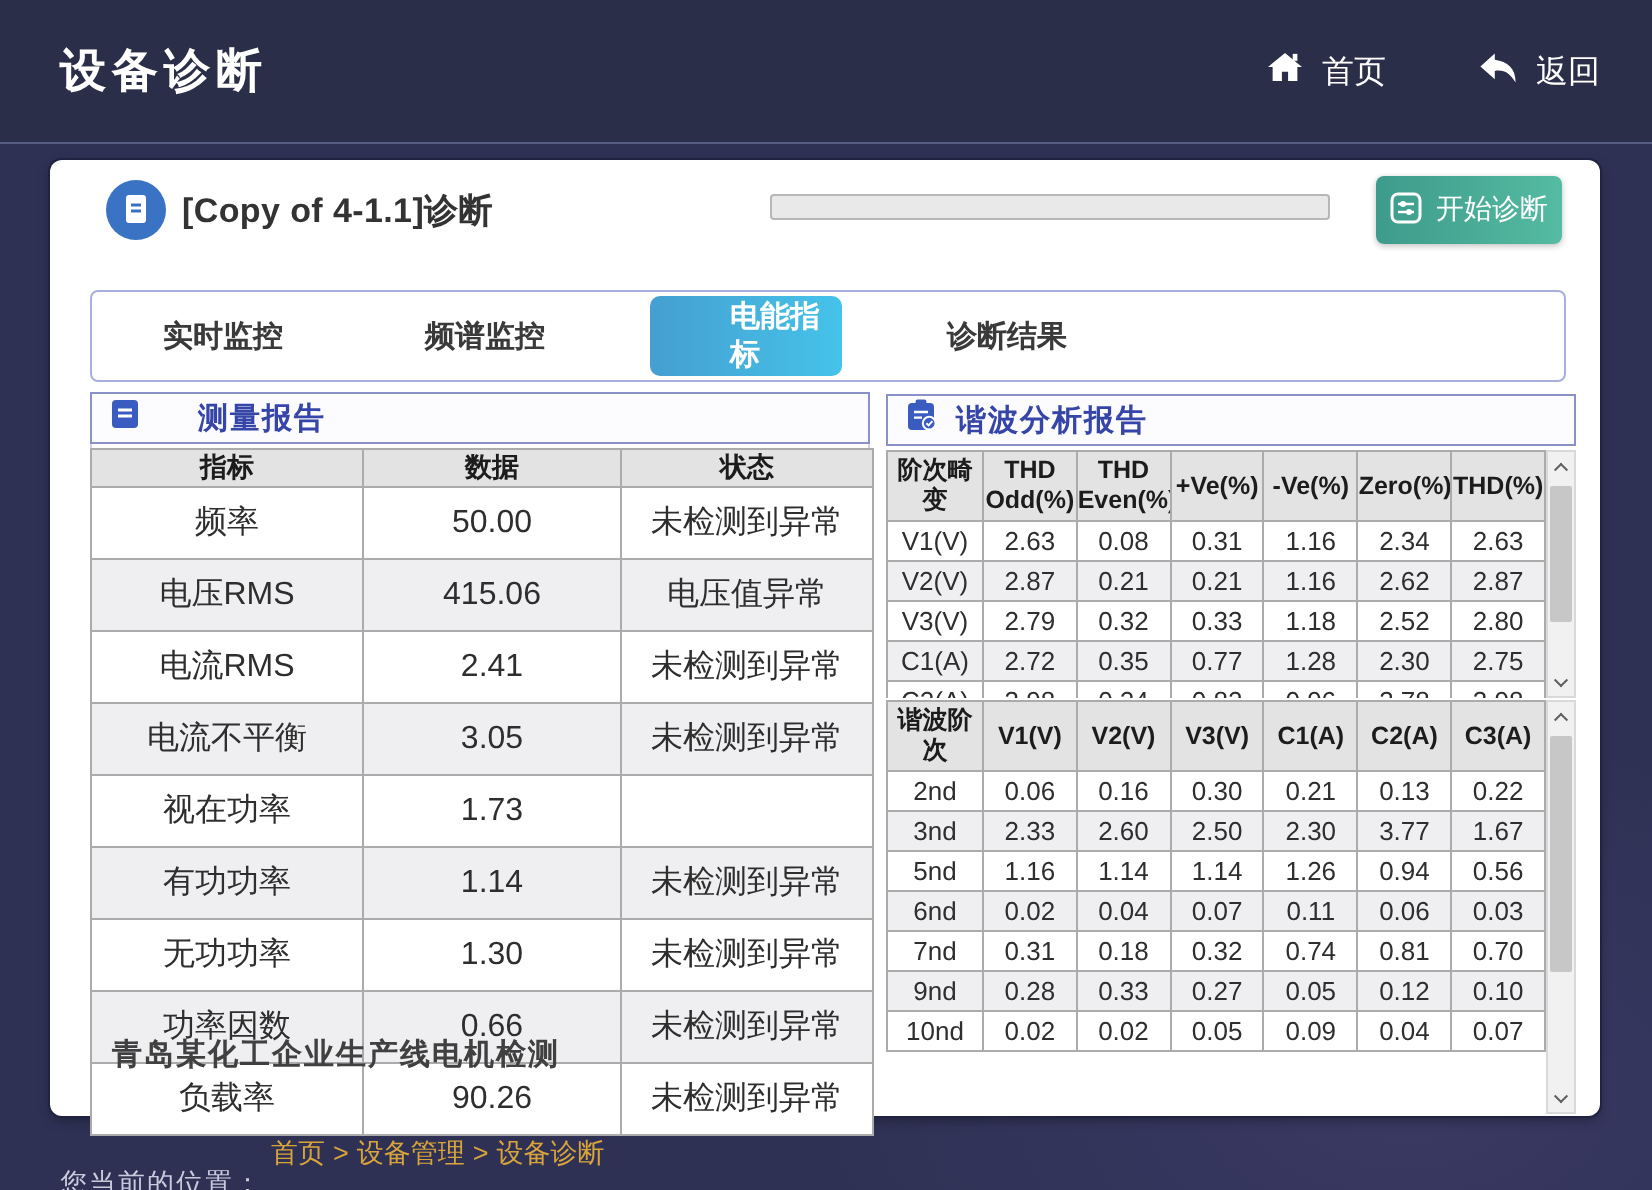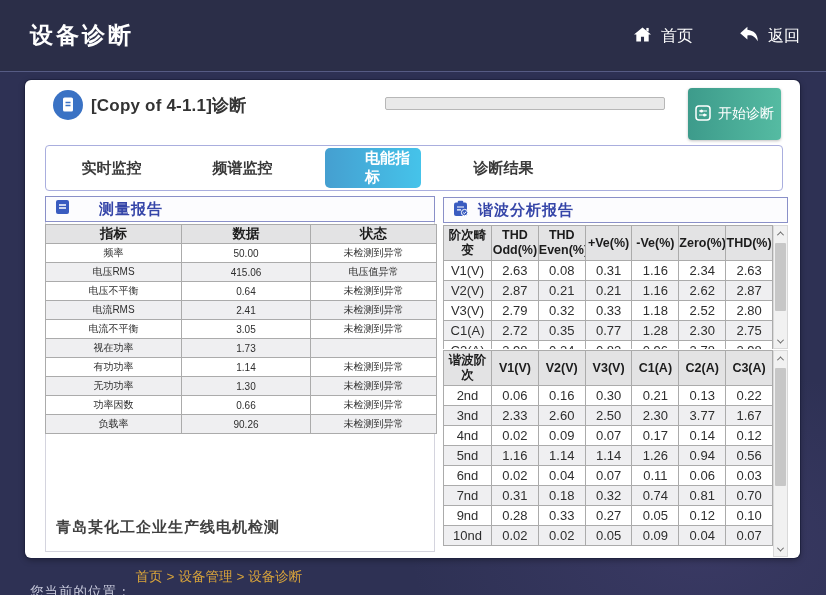--- a/index.html
+++ b/index.html
@@ -24,21 +24,21 @@
   
   .card { position:absolute; left:25px; top:80px; width:775px; height:478px;
           background:#ffffff; border-radius:6px; z-index:2;
           box-shadow:0 0 0 1px #1f2240, 0 2px 6px rgba(0,0,0,.35); }
 
   .doc-badge { position:absolute; left:28px; top:10px; }
   .card-title { position:absolute; left:66px; top:14px; font-size:17px; font-weight:700;
                 color:#333; letter-spacing:.2px; }
   .progress-track { position:absolute; left:360px; top:17px; width:280px; height:13px;
                     background:#e9e9e9; border:1px solid #b7b7b7; border-radius:2px; }
-  .start-btn { position:absolute; left:663px; top:8px; width:93px; height:52px;
+  .start-btn { position:absolute; left:663px; top:8px; width:93px; height:34px;
                border:none; border-radius:4px; cursor:pointer; color:#fff;
                background:linear-gradient(90deg,#3d9b8b,#55bba2);
                display:flex; align-items:center; justify-content:center; gap:7px;
                font-size:14px; font-family:inherit;
                box-shadow:0 1px 3px rgba(0,0,0,.25); }
 
   
   .tabbar { position:absolute; left:20px; top:65px; width:738px; height:46px;
             border:1px solid #a9aede; border-radius:4px; background:#fff;
             display:flex; align-items:center; }
@@ -59,21 +59,21 @@
 
   table { border-collapse:collapse; table-layout:fixed; }
   th, td { border:1px solid #ababab; text-align:center; overflow:hidden; }
   th { background:#e3e3e4; color:#1c1c1c; font-weight:700; }
   tbody tr:nth-child(even) td { background:#efeff1; }
   td { color:#2e2e2e; background:#fff; }
 
   .meas-wrap { position:absolute; left:-1px; top:27px; }
   .meas-table { width:391px; }
   .meas-table th { height:19px; font-size:13.5px; }
-  .meas-table td { height:19px; font-size:10px; }
+  .meas-table td { height:36px; font-size:16px; }
   .meas-table th:nth-child(1){ width:136px; } .meas-table th:nth-child(2){ width:129px; }
   .meas-table th:nth-child(3){ width:126px; }
 
   .note { position:absolute; left:10px; bottom:14px; font-size:15px; font-weight:700;
           color:#404040; letter-spacing:1px; }
 
   .tbl-wrap { position:absolute; left:0; overflow:hidden; }
   .wrap-1 { top:28px;  height:124px; width:345px; }
   .wrap-2 { top:153px; height:207px; width:345px; }
   .h-table { width:330px; }
@@ -188,25 +188,20 @@
                 <td>频率</td>
                 <td>50.00</td>
                 <td>未检测到异常</td>
               </tr>
               <tr>
                 <td>电压RMS</td>
                 <td>415.06</td>
                 <td>电压值异常</td>
               </tr>
               <tr>
-                <td>电压不平衡</td>
-                <td>0.64</td>
-                <td>未检测到异常</td>
-              </tr>
-              <tr>
                 <td>电流RMS</td>
                 <td>2.41</td>
                 <td>未检测到异常</td>
               </tr>
               <tr>
                 <td>电流不平衡</td>
                 <td>3.05</td>
                 <td>未检测到异常</td>
               </tr>
               <tr>
@@ -353,29 +348,20 @@
                   <td>0.22</td>
                 </tr>
                 <tr>
                   <td>3nd</td>
                   <td>2.33</td>
                   <td>2.60</td>
                   <td>2.50</td>
                   <td>2.30</td>
                   <td>3.77</td>
                   <td>1.67</td>
-                </tr>
-                <tr>
-                  <td>4nd</td>
-                  <td>0.02</td>
-                  <td>0.09</td>
-                  <td>0.07</td>
-                  <td>0.17</td>
-                  <td>0.14</td>
-                  <td>0.12</td>
                 </tr>
                 <tr>
                   <td>5nd</td>
                   <td>1.16</td>
                   <td>1.14</td>
                   <td>1.14</td>
                   <td>1.26</td>
                   <td>0.94</td>
                   <td>0.56</td>
                 </tr>

